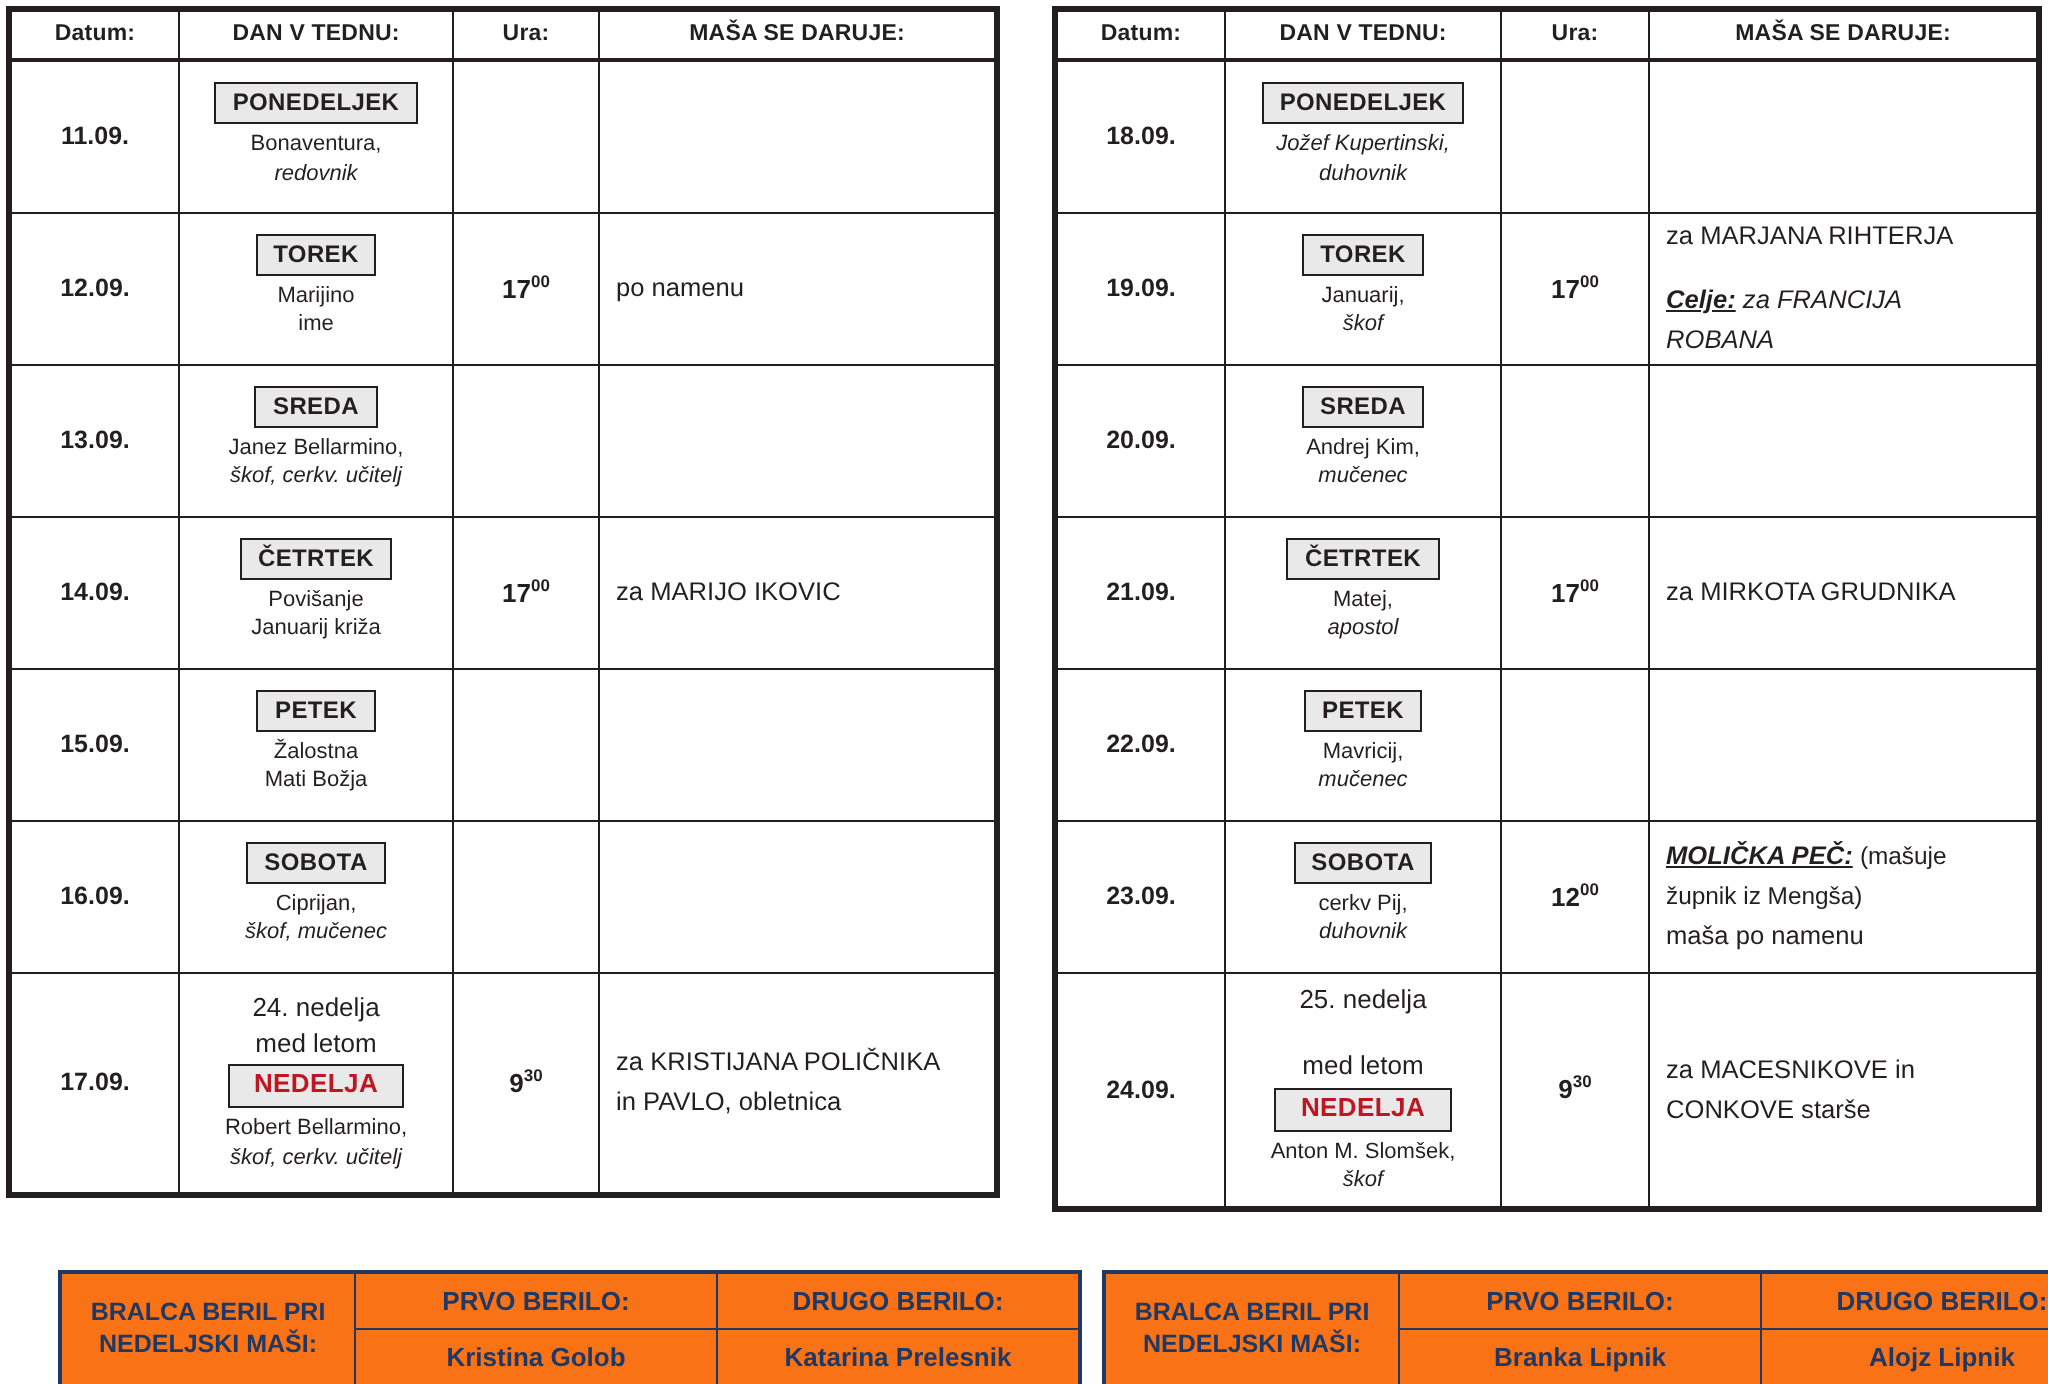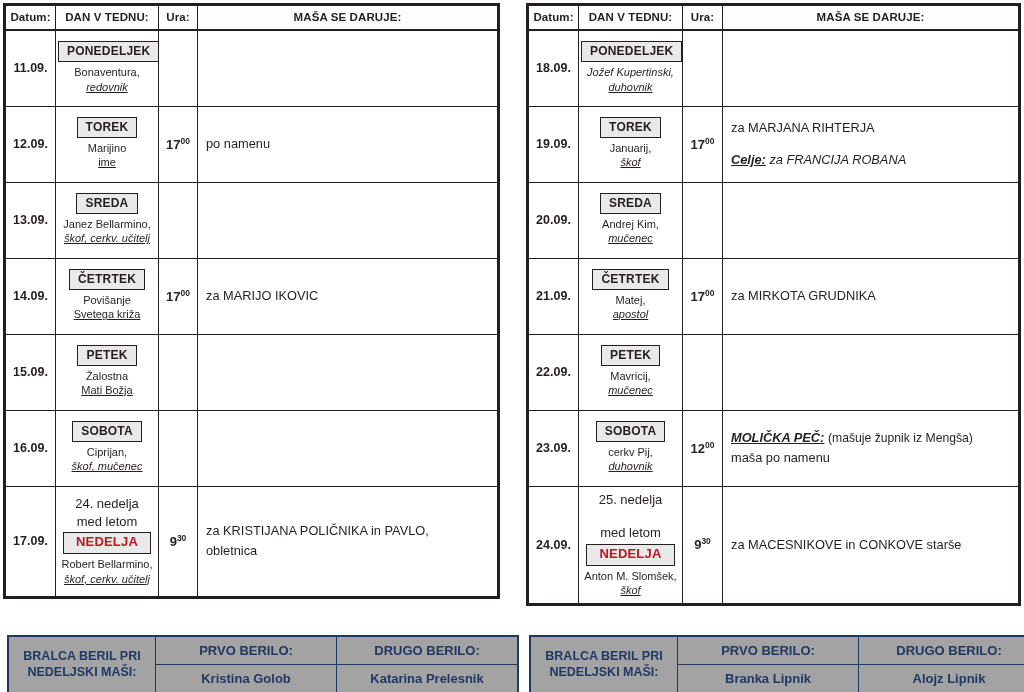--- a/index.html
+++ b/index.html
@@ -29,21 +29,21 @@
   }
   
   .sched{outline:2px solid #231f20;outline-offset:0;}
 
   .sched thead th{
     height:20px;
     font-size:11.5px;
     font-weight:bold;
     letter-spacing:.1px;
     border-bottom:2px solid #231f20;
-    padding:1px 2px 2px;
+    padding:1px 19px 2px;
     white-space:nowrap;
   }
 
   .c-date{width:45px;}
   .c-day{width:98px;}
   .c-time{width:34px;}
   .c-int{width:auto;}
   .right .c-date{width:45px;}
   .right .c-day{width:99px;}
   .right .c-time{width:35px;}
@@ -77,21 +77,21 @@
     line-height:1.15;
     margin-bottom:2px;
   }
   .badge.sunday{color:#be1622;padding:2px 12px 3px;font-size:13px;}
 
   .saint{
     font-size:11px;
     line-height:1.32;
     margin-top:1px;
   }
-  .saint .role{font-style:italic;display:block;text-decoration:underline;}
+  .saint .role{font-style:italic;display:block;}
   .saint .nm{display:block;}
   .saint.it .nm{font-style:italic;}
 
   .sunday-title{
     font-size:13px;line-height:1.35;margin:0 0 2px;
     display:block;
   }
 
   
   .place{font-weight:bold;font-style:italic;text-decoration:underline;}
@@ -99,21 +99,22 @@
   .note{font-size:12.2px;}
   .line2{display:block;margin-top:12px;}
   .plain2{display:block;}
 
   
   .readers{
     position:absolute;
     border-collapse:collapse;
     table-layout:fixed;
     color:#1f3864;
-    background:#a3a3a3;
+    background:#f97316;
+    margin-left:22px;
   }
   .readers.left{left:8px;top:636px;width:488px;}
   .readers.right{left:530px;top:636px;width:488px;}
   .readers td{
     border:1px solid #1f3864;
     text-align:center;
     font-weight:bold;
     font-size:13px;
     height:25px;
     padding:1px 3px;
@@ -164,21 +165,21 @@
               <span class="nm">Janez Bellarmino,</span>
               <span class="role">škof, cerkv. učitelj</span>
             </div></td>
           <td class="time"></td>
           <td class="intent"></td>
         </tr>
         <tr style="height: 76px;">
           <td class="date">14.09.</td>
           <td class="day"><div class="badge">ČETRTEK</div><div class="saint">
               <span class="nm">Povišanje</span>
-              <span class="role" style="font-style: normal;">Svetega križa</span>
+              <span class="role" style="font-style: normal;">Januarij križa</span>
             </div></td>
           <td class="time"><span>17</span><sup>00</sup></td>
           <td class="intent">
             <span class="plain2">za MARIJO IKOVIC</span>
           </td>
         </tr>
         <tr style="height: 76px;">
           <td class="date">15.09.</td>
           <td class="day"><div class="badge">PETEK</div><div class="saint">
               <span class="nm">Žalostna</span>

